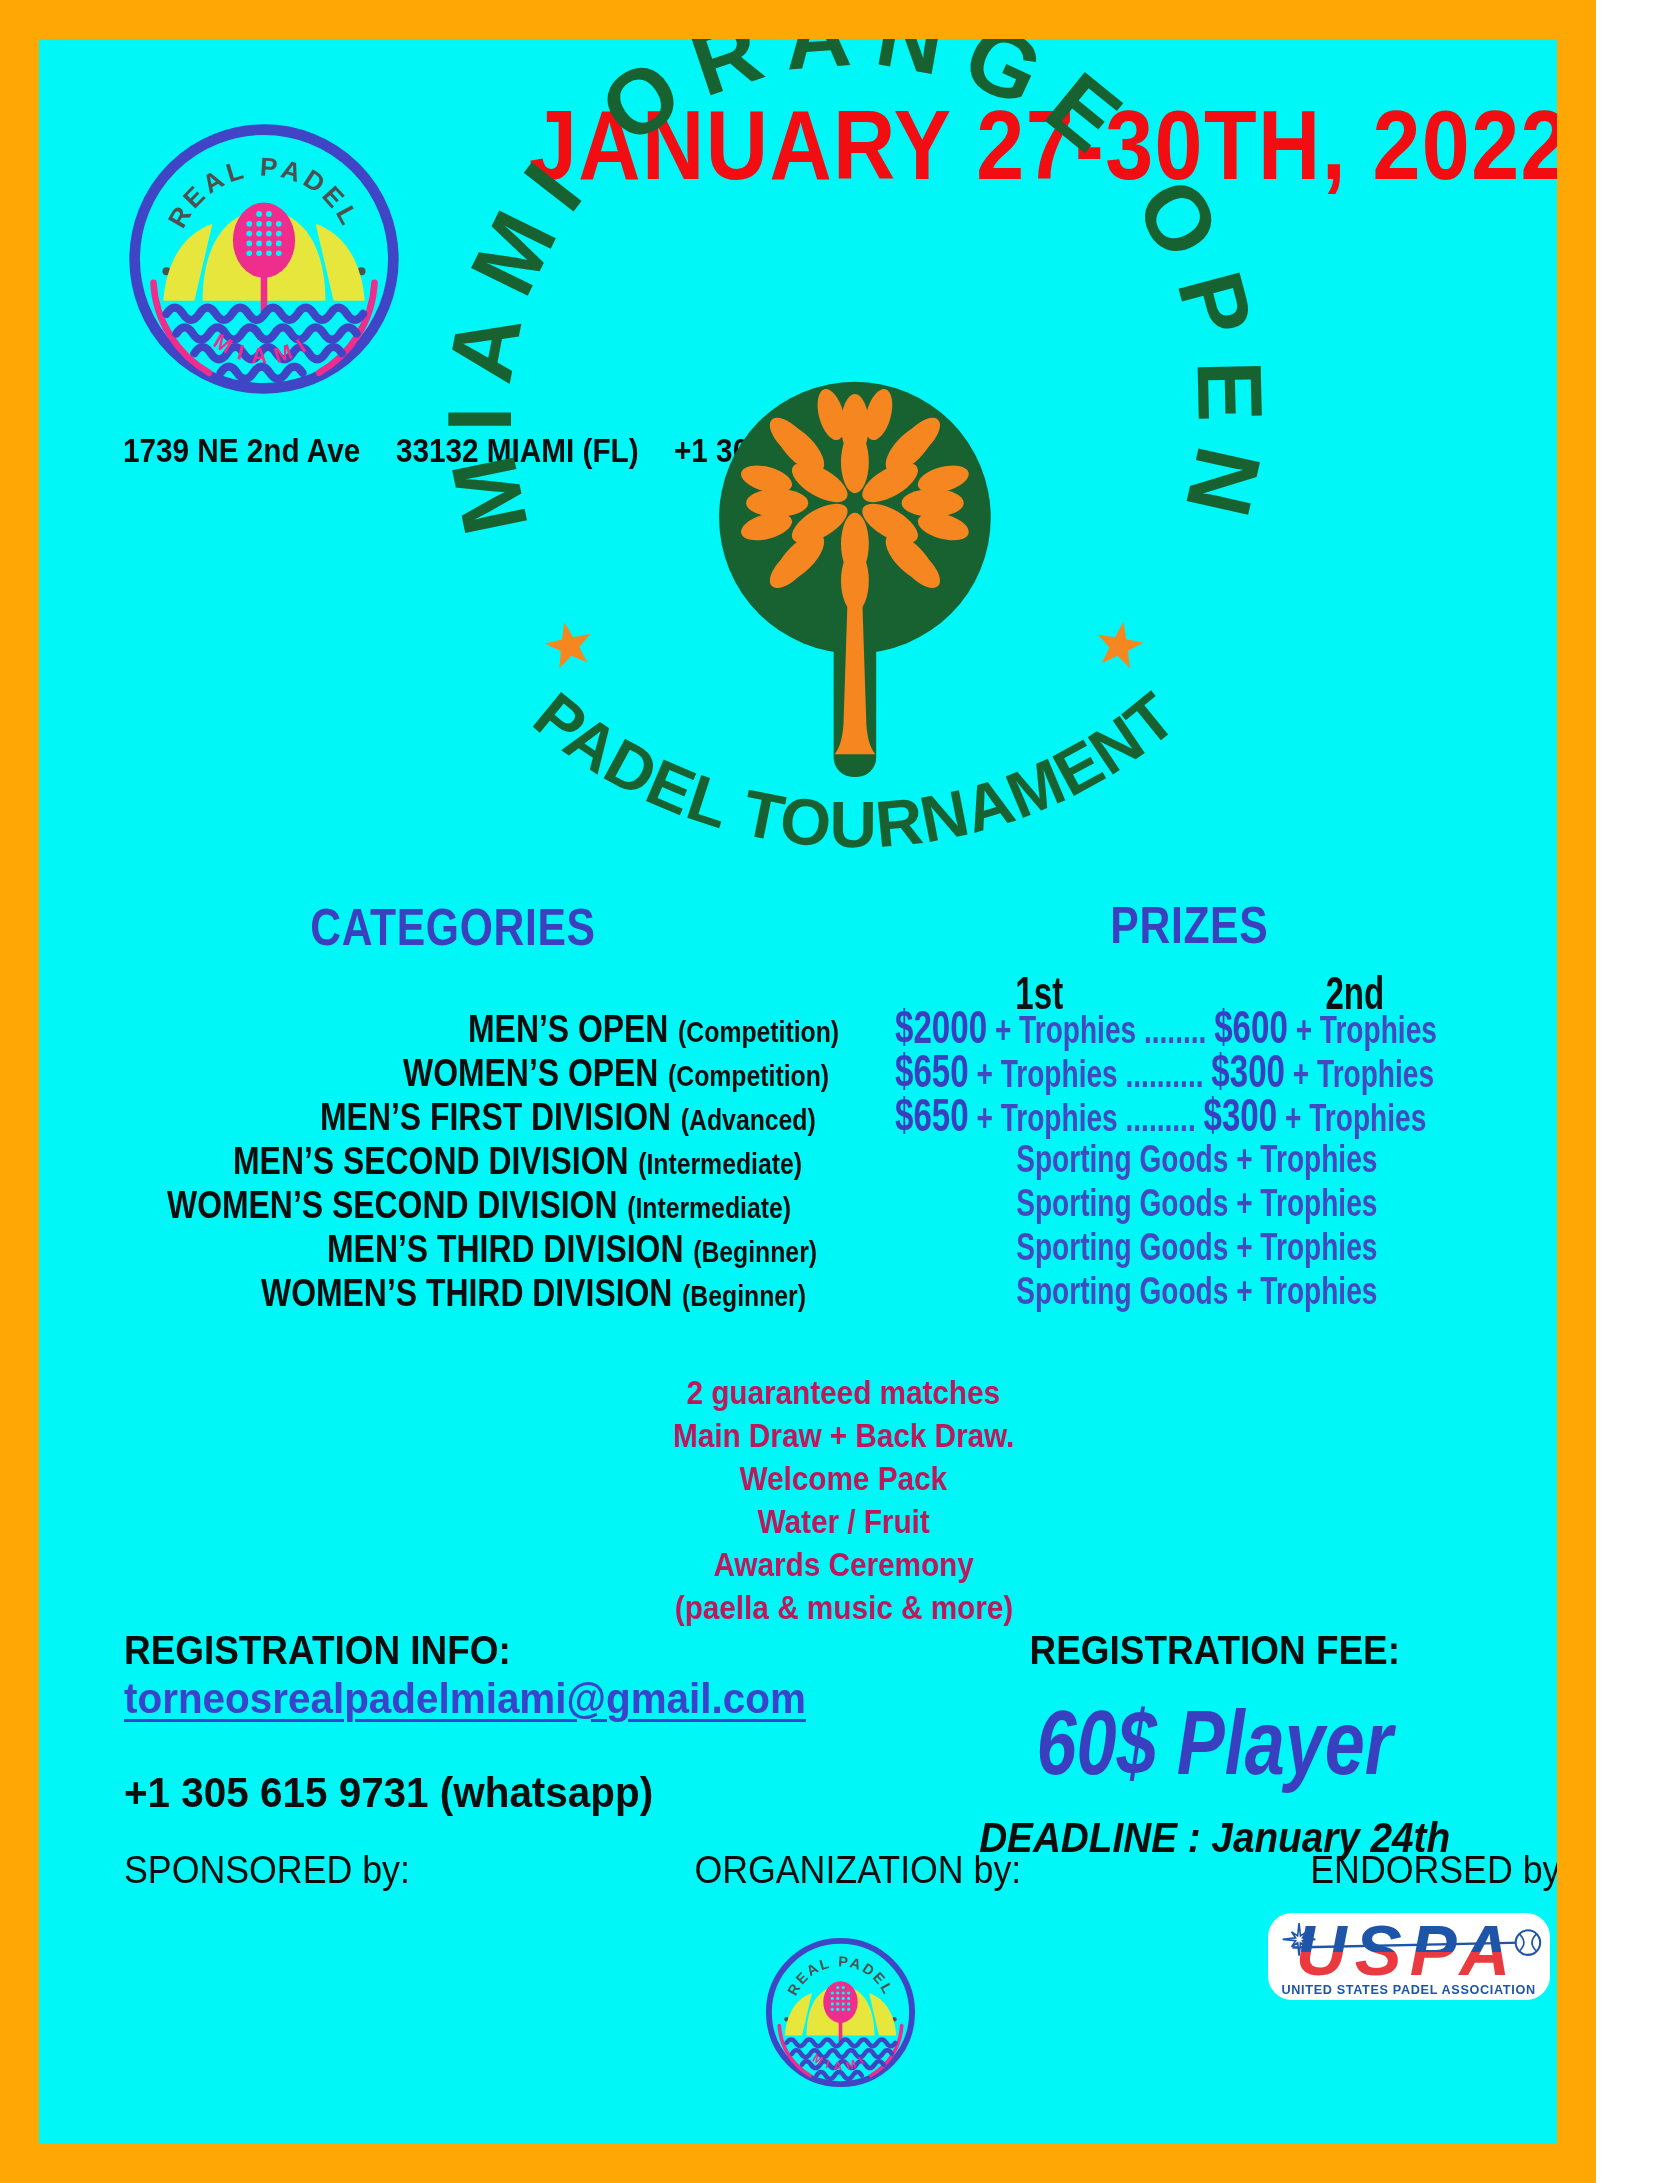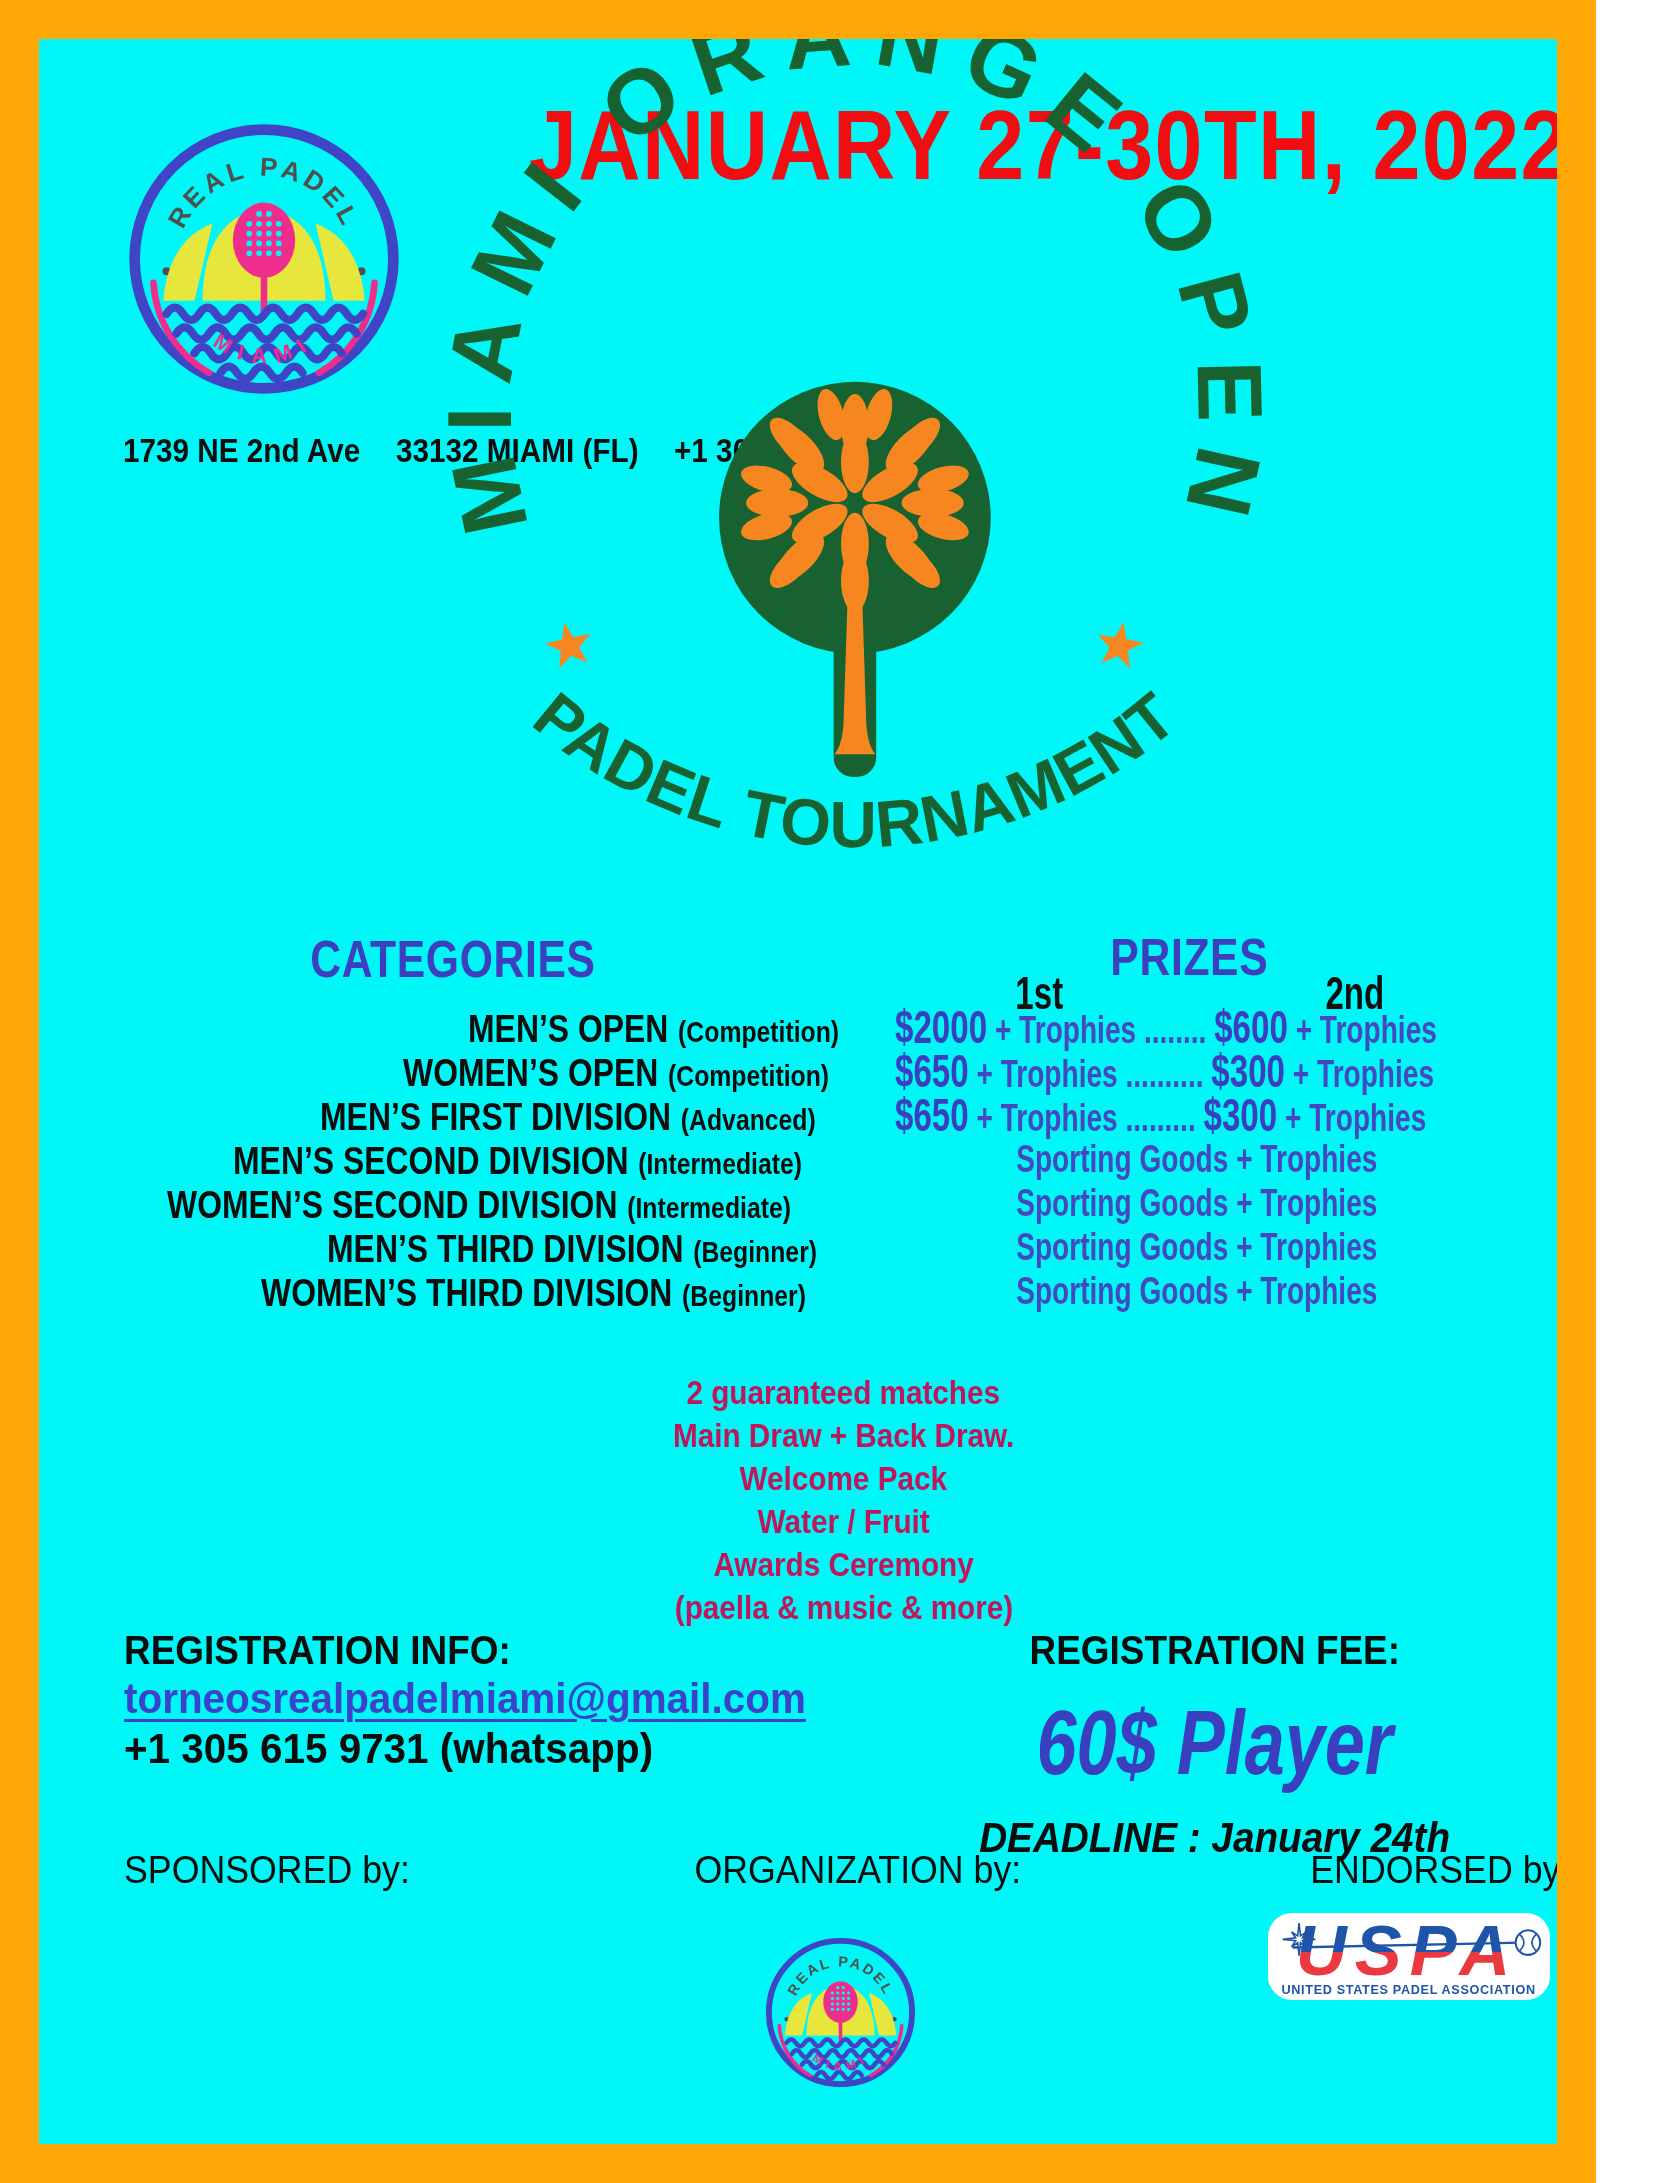--- a/index.html
+++ b/index.html
@@ -13,41 +13,41 @@
   .cx{display:inline-block;white-space:nowrap;}
   .oL{transform-origin:0 50%;}
   .sx45{transform:scaleX(.45);} .sx72{transform:scaleX(.72);} .sx80{transform:scaleX(.80);}
   .sx82{transform:scaleX(.82);} .sx84{transform:scaleX(.84);} .sx88{transform:scaleX(.88);}
   .sx90{transform:scaleX(.90);} .sx94{transform:scaleX(.94);}
 
   .title{left:458px;top:92px;width:1146px;text-align:center;font-size:98px;font-weight:800;
          color:#F20D12;letter-spacing:1.6px;line-height:1.1;}
   .address{left:123px;top:432px;font-size:33px;font-weight:700;color:#0D0D0D;line-height:38px;}
 
-  .sec-heading{font-size:52px;font-weight:800;color:#3C40BE;text-align:center;letter-spacing:0.8px;margin-top:32px;}
+  .sec-heading{font-size:52px;font-weight:800;color:#3C40BE;text-align:center;letter-spacing:0.8px;}
   .col-label{font-size:46px;font-weight:800;color:#101010;text-align:center;}
 
   .cat-list{left:124px;top:1005px;width:786px;}
   .cat-row{height:44px;line-height:48px;white-space:nowrap;text-align:right;}
   .cat-name{font-size:38px;font-weight:800;color:#0D0D0D;}
   .cat-level{font-size:29.5px;font-weight:700;color:#0D0D0D;margin-left:11.5px;}
 
   .prize-list{left:892px;top:1005px;width:736px;color:#4549C0;}
   .prize-row{height:44px;line-height:44px;white-space:nowrap;padding-left:3.3px;}
   .prize-row .amt{font-size:46px;font-weight:800;color:#3A3FBF;}
   .prize-row .mid{font-size:39px;font-weight:600;}
   .goods-row{height:44px;line-height:44px;width:609px;text-align:center;font-size:39px;font-weight:600;}
 
   .benefits{left:516px;top:1371px;width:655px;text-align:center;font-size:33px;font-weight:700;
             color:#be185d;line-height:43px;}
 
   .reg-heading{font-size:41px;font-weight:800;color:#0D0D0D;}
   .email{font-size:43px;font-weight:800;color:#3A44CB;text-decoration:underline;
          text-decoration-thickness:3.3px;text-underline-offset:5.7px;}
-  .phone{font-size:43px;font-weight:800;color:#0D0D0D;}
+  .phone{font-size:43px;font-weight:800;color:#0D0D0D;margin-top:44px;}
   .fee-col{left:928px;width:573px;text-align:center;}
   .fee{font-size:90px;font-weight:700;font-style:italic;color:#3A3FC0;line-height:1.05;}
   .deadline{font-size:43px;font-weight:800;font-style:italic;color:#0D0D0D;}
 
   .foot-label{font-size:38px;font-weight:500;color:#0D0D0D;}
   .sponsor{font-size:92px;font-weight:700;font-style:italic;color:#0D0D0D;line-height:1;}
   .uspa-box{left:1268px;top:1913px;width:282px;height:87px;background:#ffffff;border-radius:24px;}
   svg{display:block;}
 </style>
 </head>

